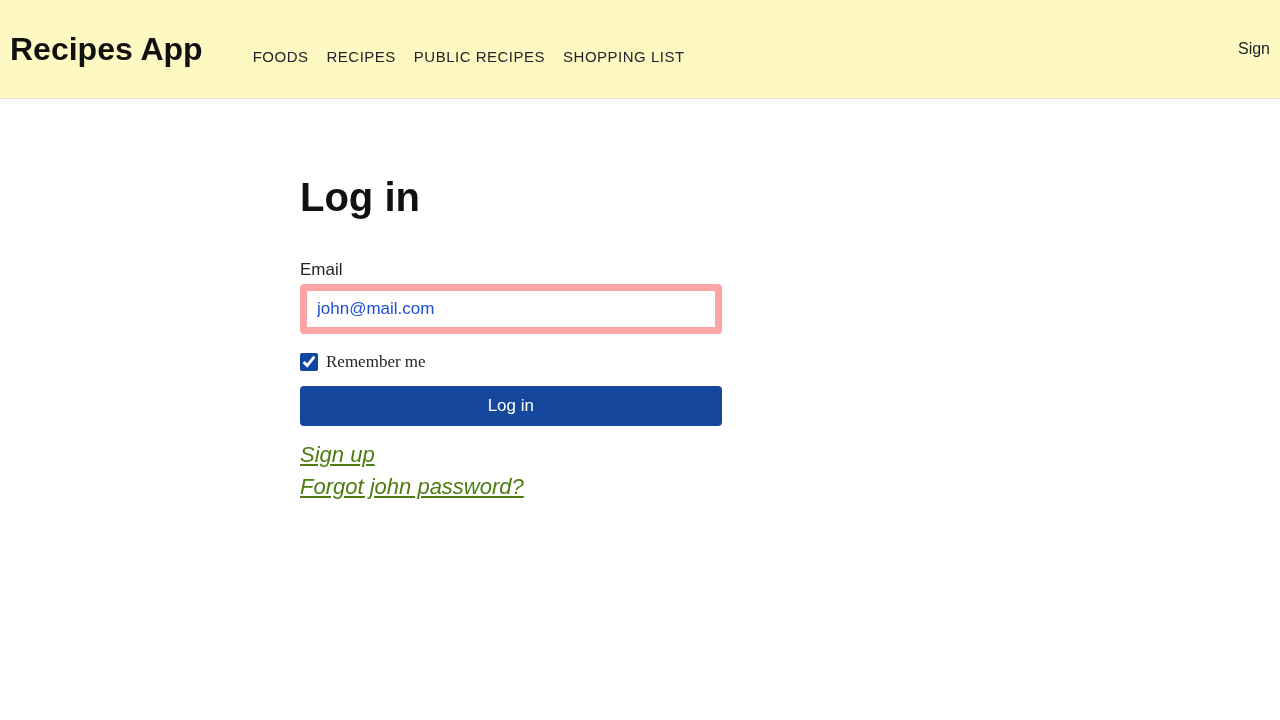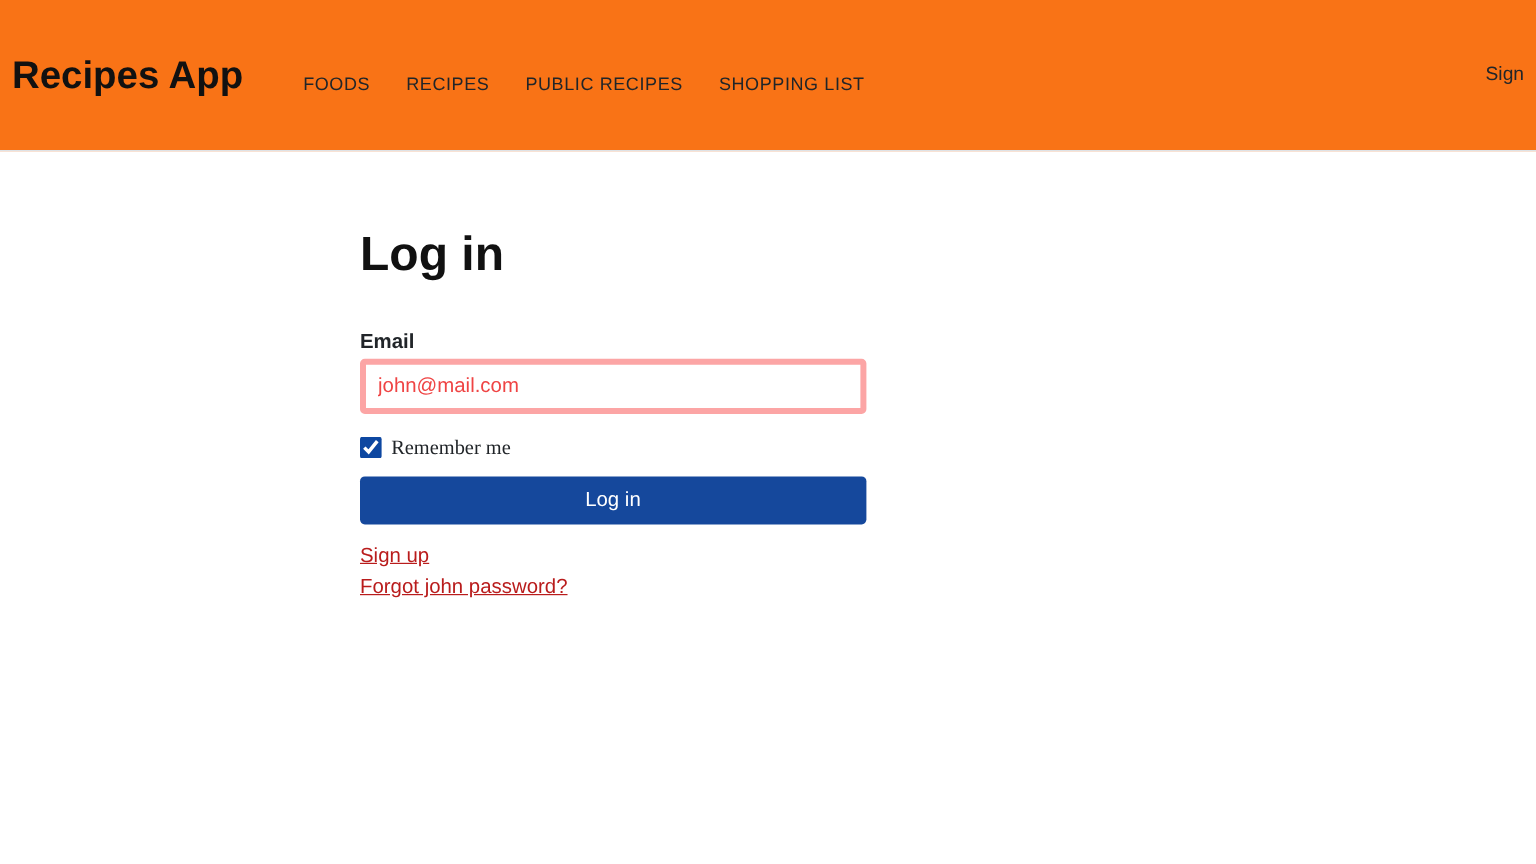--- a/index.html
+++ b/index.html
@@ -6,80 +6,79 @@
       margin: 0;
       padding: 0;
       box-sizing: border-box;
     }
     body {
       font-family: "Segoe UI", Tahoma, Geneva, Verdana, sans-serif;
       background: #ffffff;
       color: #212529;
     }
     .header {
-      background: #f97316;
+      background: #fef9c3;
       border-bottom: 1px solid #dee2e6;
       display: flex;
       align-items: center;
       padding: 0 10px;
-      height: 126px;
+      height: 99px;
     }
     .logo {
       font-size: 32px;
       font-weight: 700;
       color: #111;
       margin-right: 50px;
     }
     .nav {
       display: flex;
-      gap: 30px;
+      gap: 18px;
       align-items: flex-start;
       flex: 1;
       padding-top: 15px;
     }
     .nav-item {
       font-size: 15px;
       letter-spacing: 0.5px;
       color: #212529;
       text-transform: uppercase;
       cursor: pointer;
     }
     .user-label {
       font-size: 16px;
       color: #212529;
       padding-top: 0;
     }
     .container {
       max-width: 720px;
-      margin: 4px auto;
+      margin: 16px auto;
       padding: 60px 20px 0 20px;
     }
     .page-title {
       font-size: 40px;
       font-weight: 700;
       margin-bottom: 40px;
       color: #111;
     }
     .form-group {
       margin-bottom: 18px;
     }
     .form-label {
       display: block;
       font-size: 17px;
       margin-bottom: 4px;
       color: #212529;
-      font-weight: bold;
     }
     .form-input {
       width: 62%;
       padding: 8px 10px;
       font-size: 17px;
-      border: 5px solid #fca5a5;
+      border: 7px solid #fca5a5;
       border-radius: 4px;
-      color: #ef4444;
+      color: #1d4ed8;
       background: #fff;
     }
     .checkbox-row {
       display: flex;
       align-items: center;
       gap: 8px;
       margin-bottom: 14px;
     }
     .checkbox {
       width: 18px;
@@ -100,24 +99,25 @@
       border: none;
       border-radius: 4px;
       font-size: 17px;
       cursor: pointer;
       margin-bottom: 16px;
     }
     .link-row {
       margin-bottom: 6px;
     }
     .link {
-      color: #b91c1c;
+      color: #4d7c0f;
       text-decoration: underline;
-      font-size: 17px;
+      font-size: 22px;
       cursor: pointer;
+      font-style: italic;
     }
   </style>
 </head>
 <body>
 
 <div class="header">
   <div class="logo">Recipes App</div>
   <div class="nav">
     <div class="nav-item">FOODS</div>
     <div class="nav-item">RECIPES</div>

